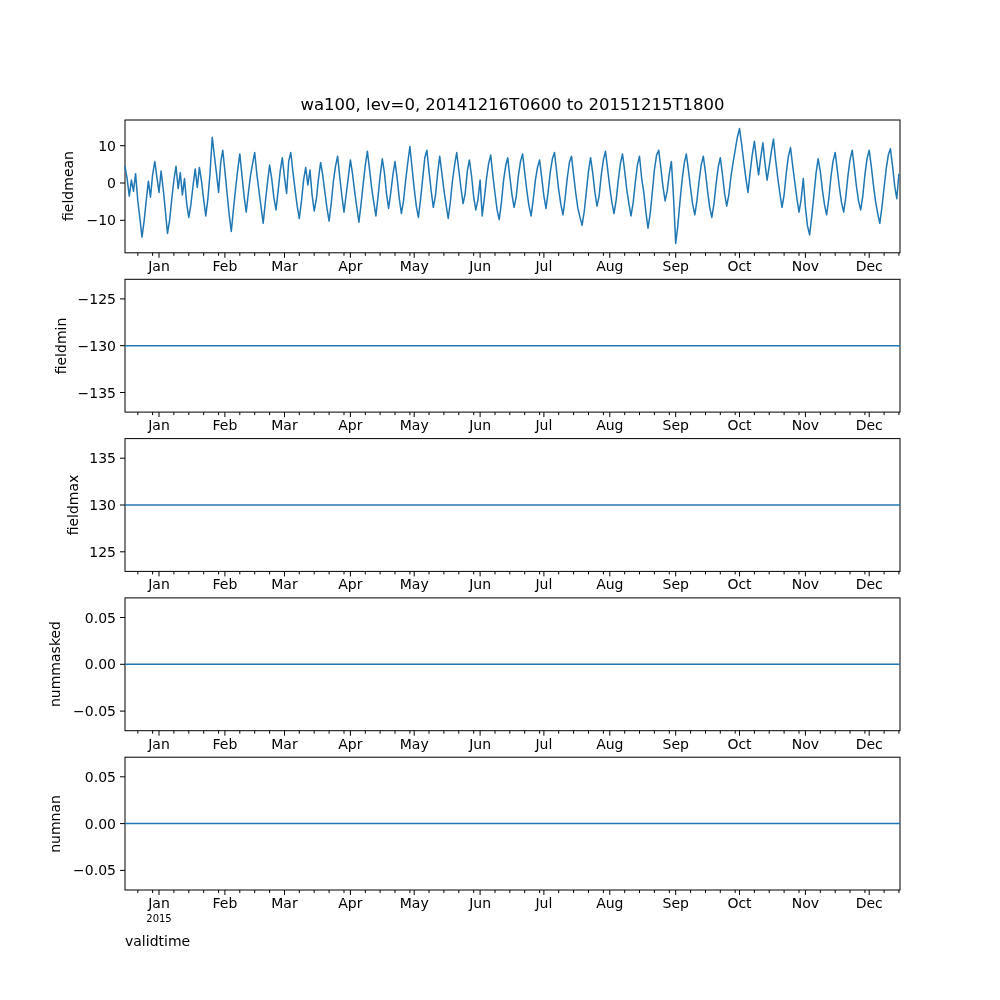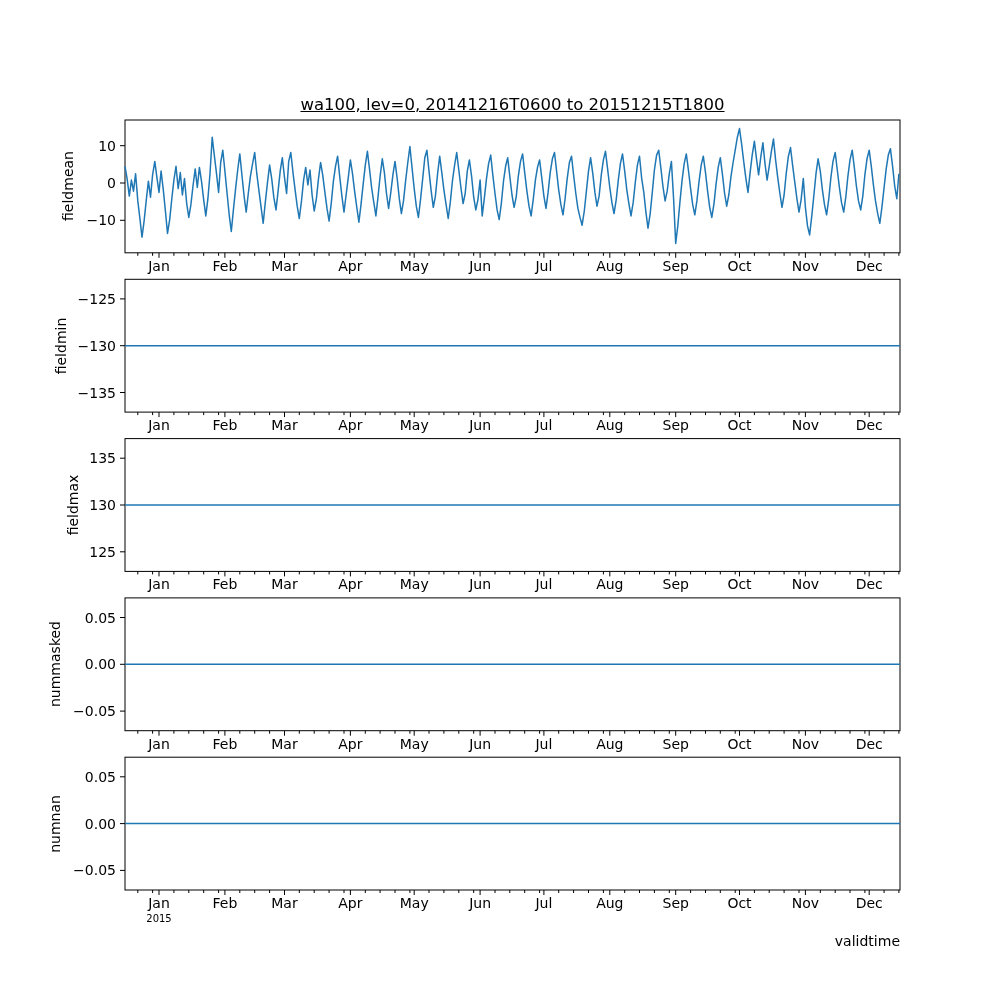--- a/index.html
+++ b/index.html
@@ -1,20 +1,20 @@
 <!DOCTYPE html>
 <html><head>
 <meta charset="utf-8">
 <style>
   html,body{margin:0;padding:0;background:#ffffff;}
   .figure{position:relative;width:1000px;height:1000px;background:#ffffff;
           font-family:"DejaVu Sans", sans-serif;color:#000000;overflow:hidden;}
   .title{position:absolute;left:125px;top:95px;width:775px;text-align:center;
-         font-size:16.5px;white-space:nowrap;text-decoration:underline;}
-  .xlabel{position:absolute;left:125px;top:933px;width:775px;text-align:right;
+         font-size:16.5px;white-space:nowrap;}
+  .xlabel{position:absolute;left:125px;top:933px;width:775px;text-align:left;
           font-size:14px;}
   .yearlabel{position:absolute;left:159px;top:913px;transform:translateX(-50%);
              font-size:10px;}
   .ylabel{position:absolute;width:200px;height:18px;text-align:center;
           font-size:14px;transform:rotate(-90deg);line-height:18px;}
   .yl-0{left:-32px;top:177px;}
   .yl-1{left:-39px;top:337px;}
   .yl-2{left:-27px;top:496px;}
   .yl-3{left:-45px;top:655px;}
   .yl-4{left:-45px;top:815px;}

